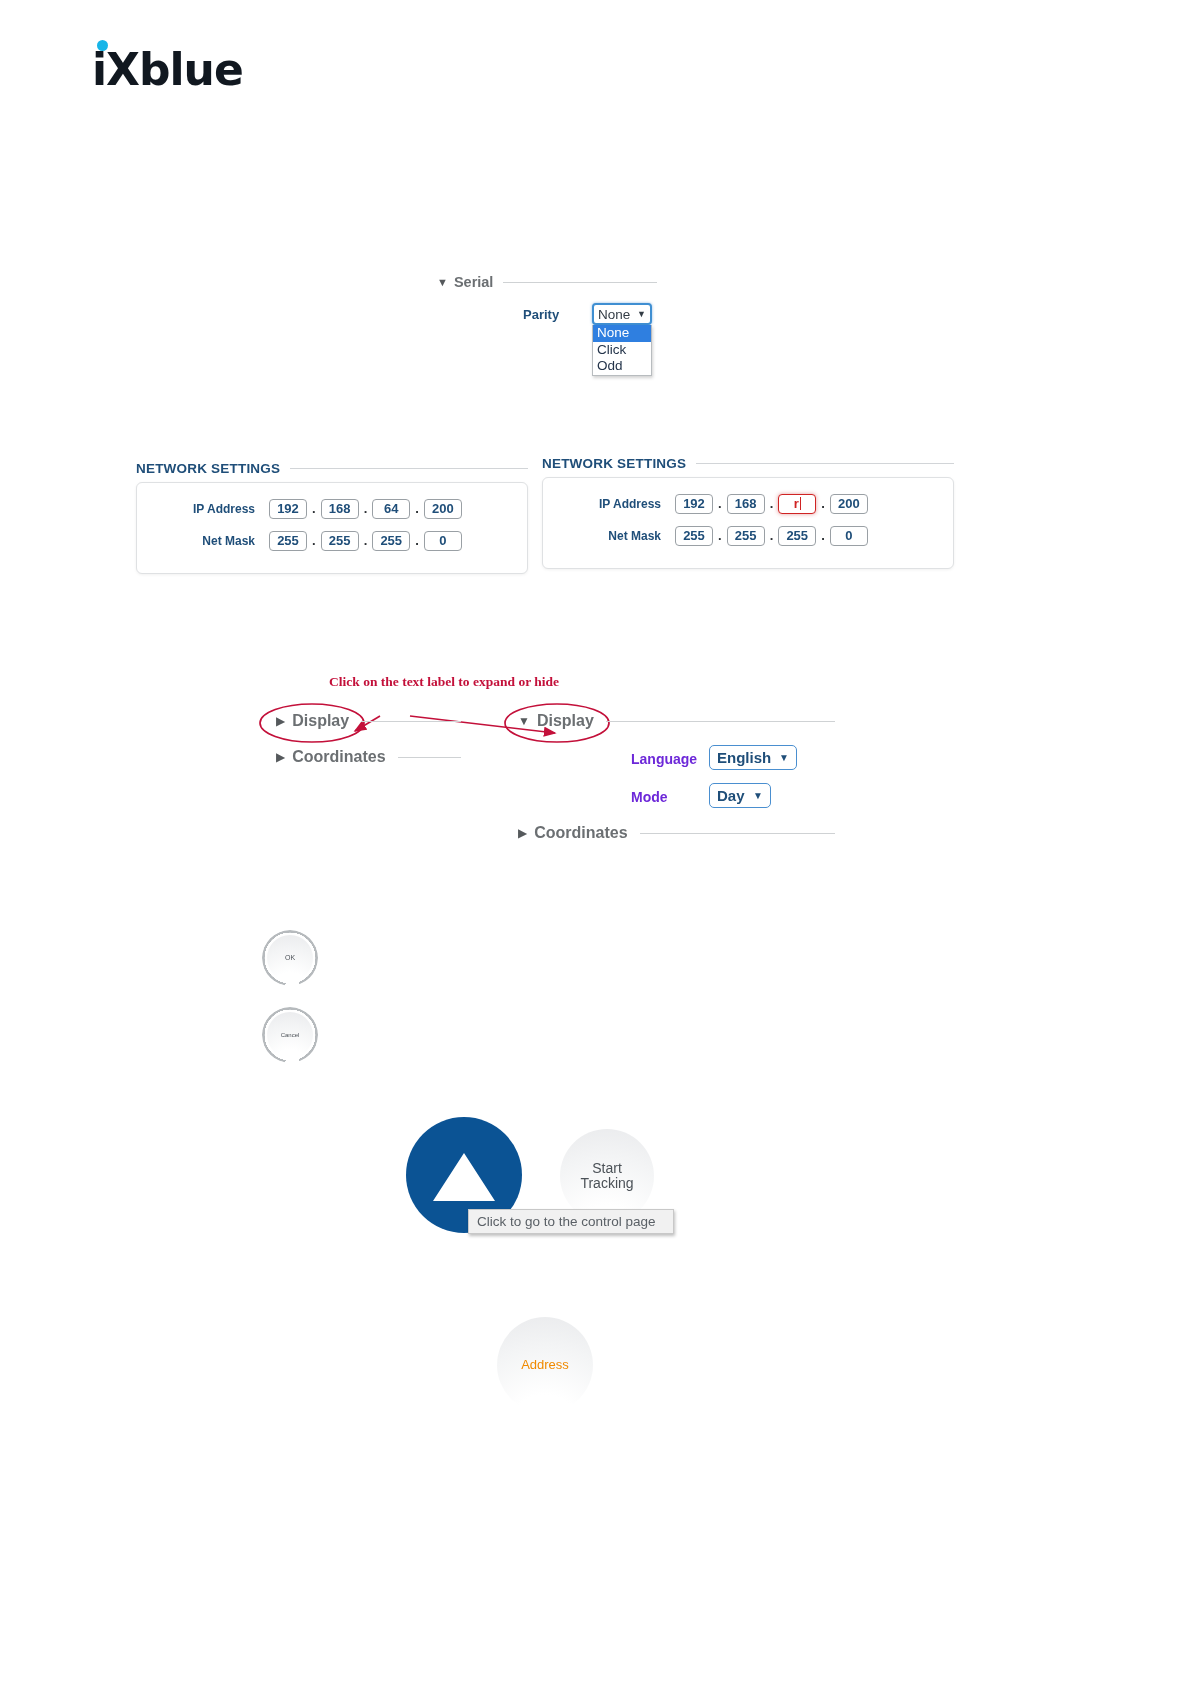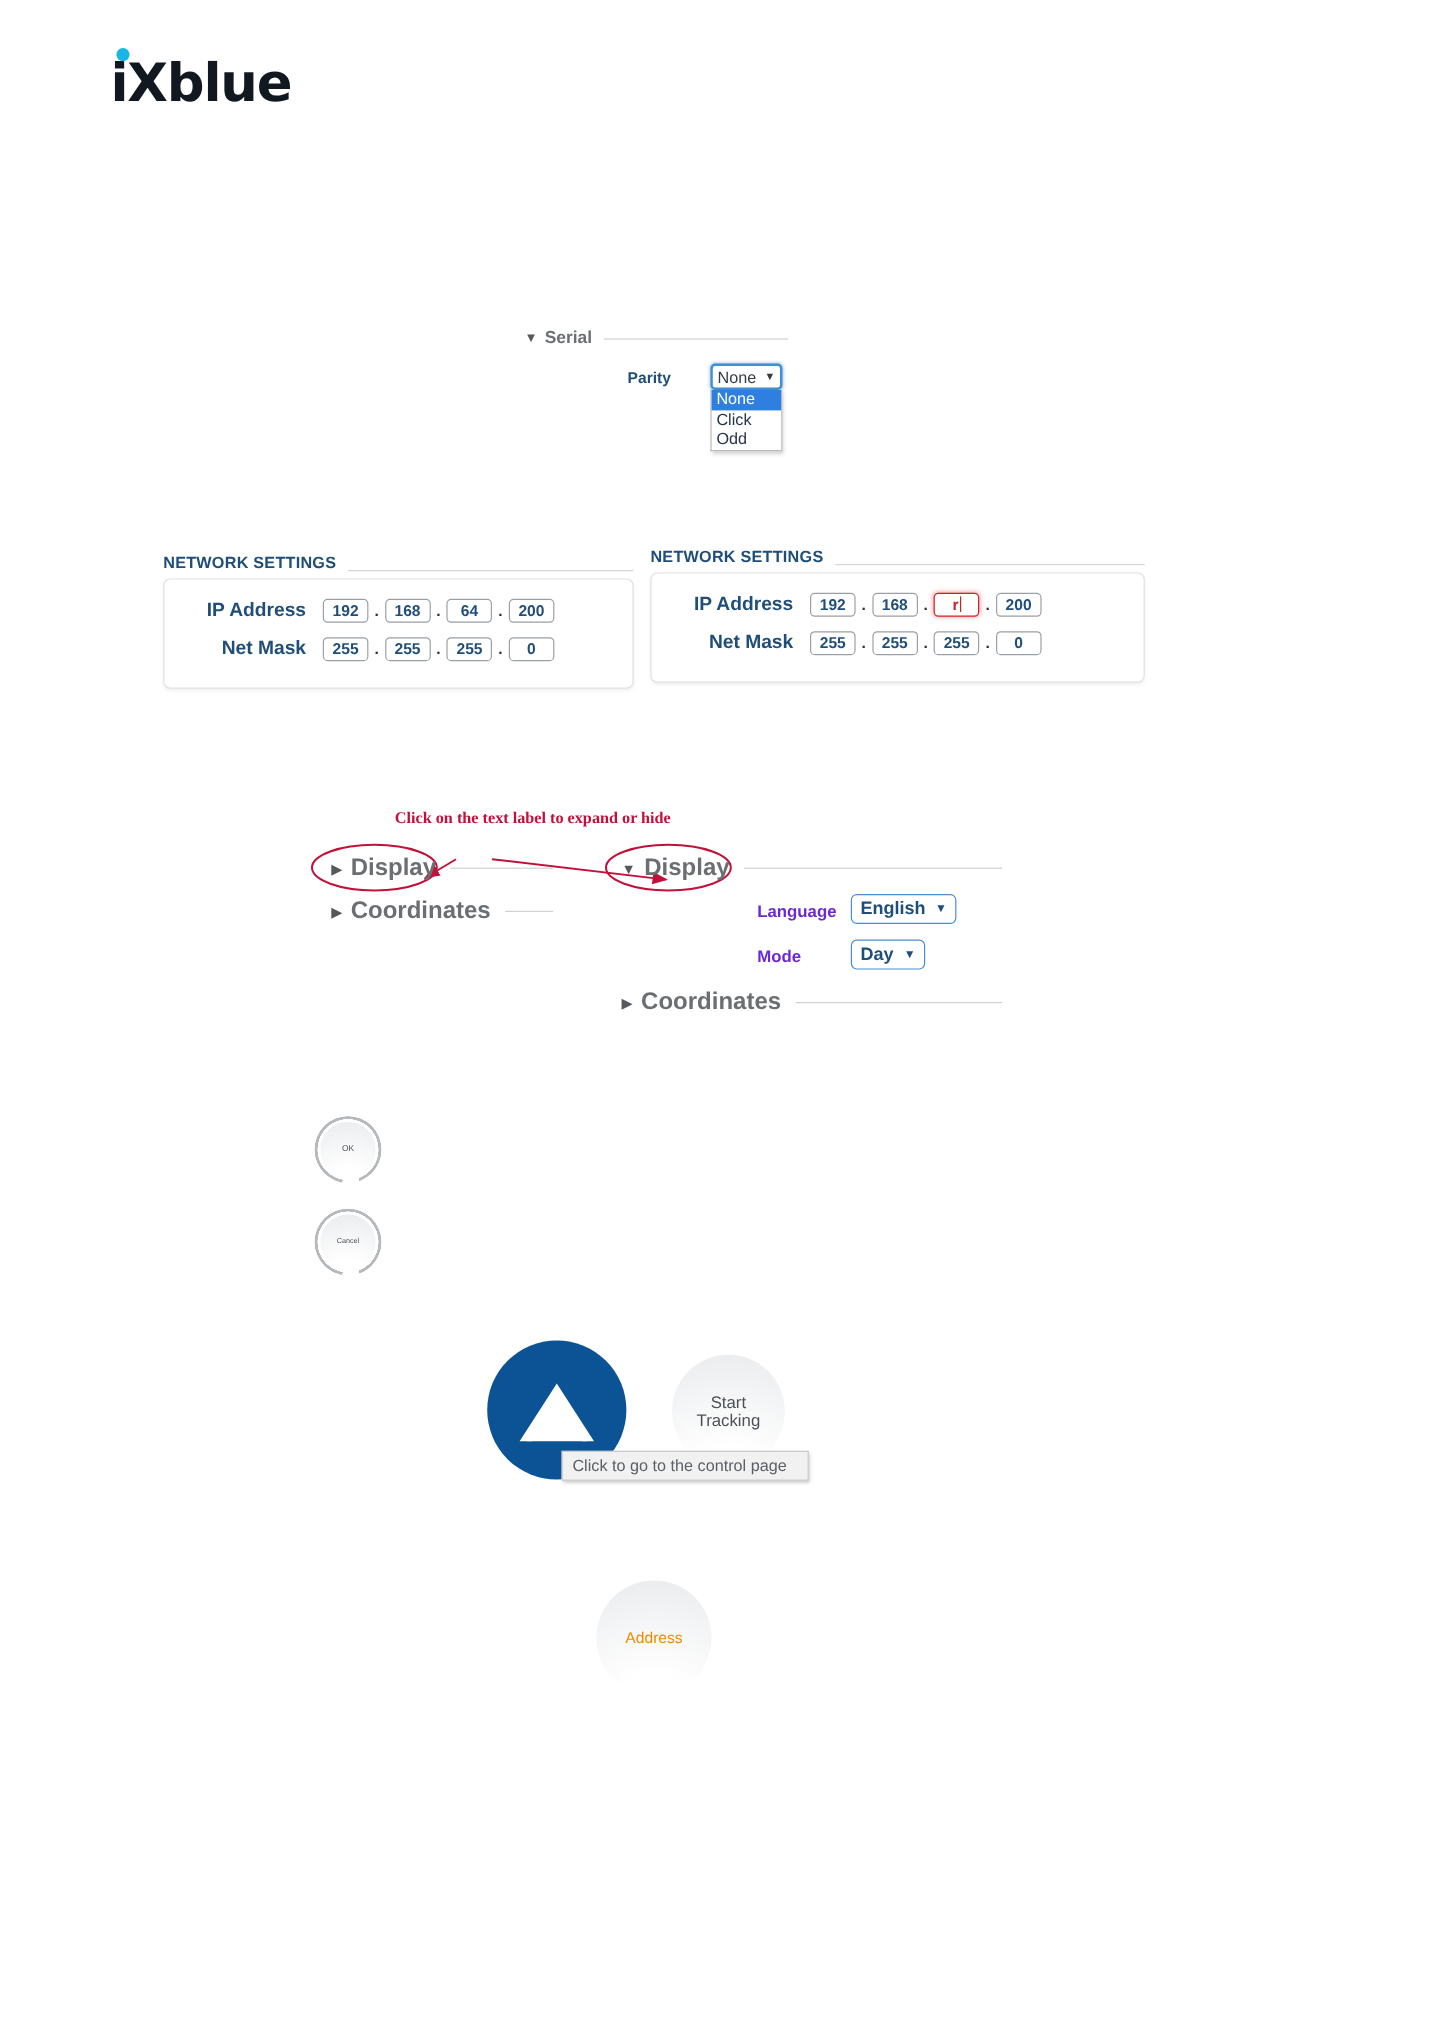--- a/index.html
+++ b/index.html
@@ -71,34 +71,34 @@
     color:#24344a;
   }
   #parity-list .opt.sel { background:#2f7fe0; color:#ffffff; }
 
   
   .net-panel { position:absolute; }
   .net-title {
     color:#1f4e79; font-weight:bold; font-size:13.5px;
     letter-spacing:.2px; white-space:nowrap;
   }
-  .net-title-row { display:flex; align-items:flex-end; }
+  .net-title-row { display:flex; align-items:center; }
   .net-title-row .rule { flex:1; height:1px; background:#d2d5d8; margin-left:10px; }
   .net-box {
     margin-top:6px;
     border:1px solid #dfe1e3; border-radius:6px;
     background:#fff;
     box-shadow:0 1px 3px rgba(0,0,0,.06);
     padding:12px 14px 14px 14px;
     overflow:hidden;
   }
   .ip-row { display:flex; align-items:center; height:27px; }
   .ip-row + .ip-row { margin-top:5px; }
   .ip-row .lbl {
-    color:#1f4e79; font-weight:bold; font-size:16px;
+    color:#1f4e79; font-weight:bold; font-size:12px;
     width:118px; text-align:right; padding-right:14px;
   }
   .octet {
     width:38px; height:20px;
     border:1px solid #9aa0a5; border-radius:4px;
     background:#fff;
     color:#1f4e79; font-weight:bold; font-size:13px;
     display:flex; align-items:center; justify-content:center;
   }
   .octet.err {
@@ -117,21 +117,21 @@
   #annot-text {
     position:absolute; left:329px; top:674px;
     color:#c3103a; font-weight:bold; font-size:13.5px;
     font-family:Liberation Serif, serif;
   }
   #annot-svg { position:absolute; left:255px; top:690px; }
 
   
   .disc-head { position:absolute; display:flex; align-items:center; }
   .disc-head .tri { color:#55595c; font-size:12px; margin-right:7px; }
-  .disc-head .txt { color:#6b6f72; font-weight:bold; font-size:20px; }
+  .disc-head .txt { color:#6b6f72; font-weight:bold; font-size:16px; }
   .disc-head .rule { height:1px; background:#cfd2d4; margin-left:12px; }
 
   .sel-box {
     position:absolute;
     height:25px;
     border:1.6px solid #4a8fd0; border-radius:5px;
     background:#fff;
     display:flex; align-items:center; justify-content:space-between;
     padding:0 7px;
     color:#1f4e79; font-weight:bold; font-size:15px;

